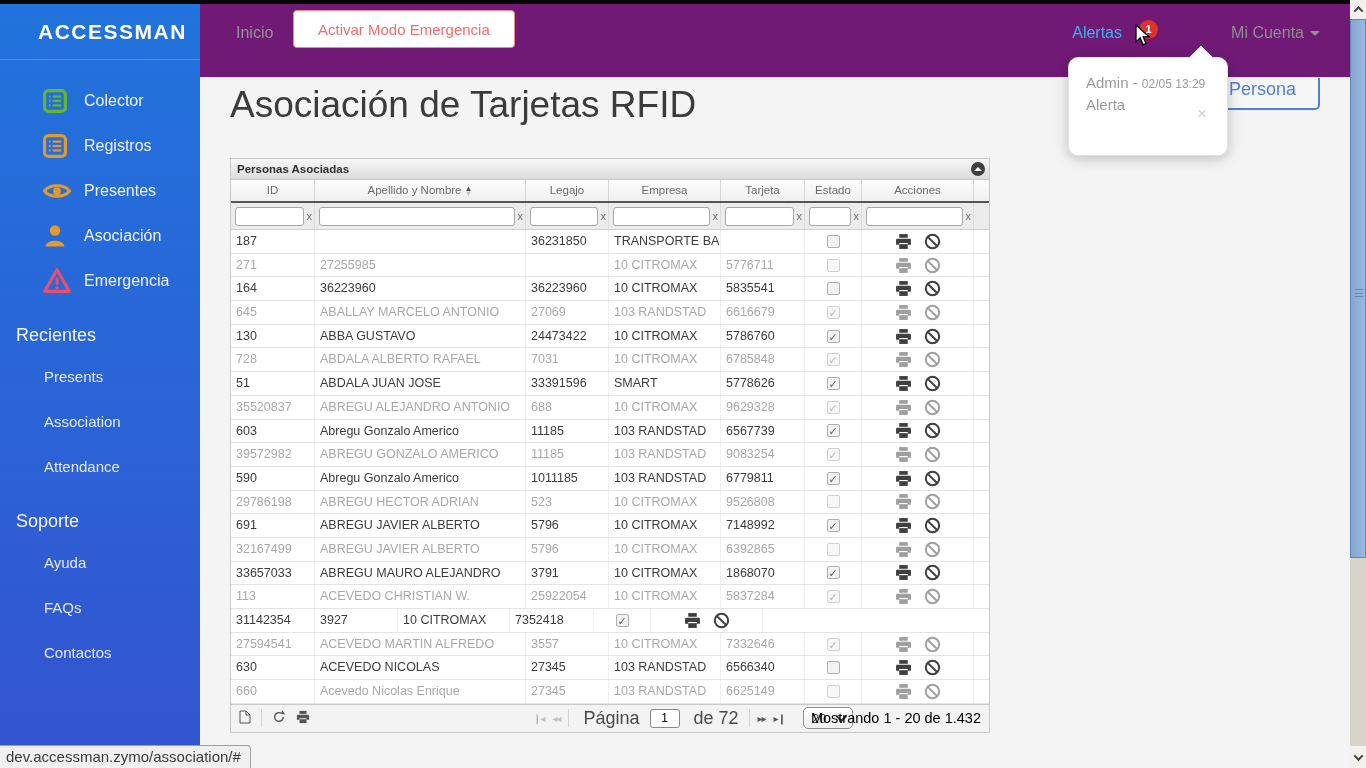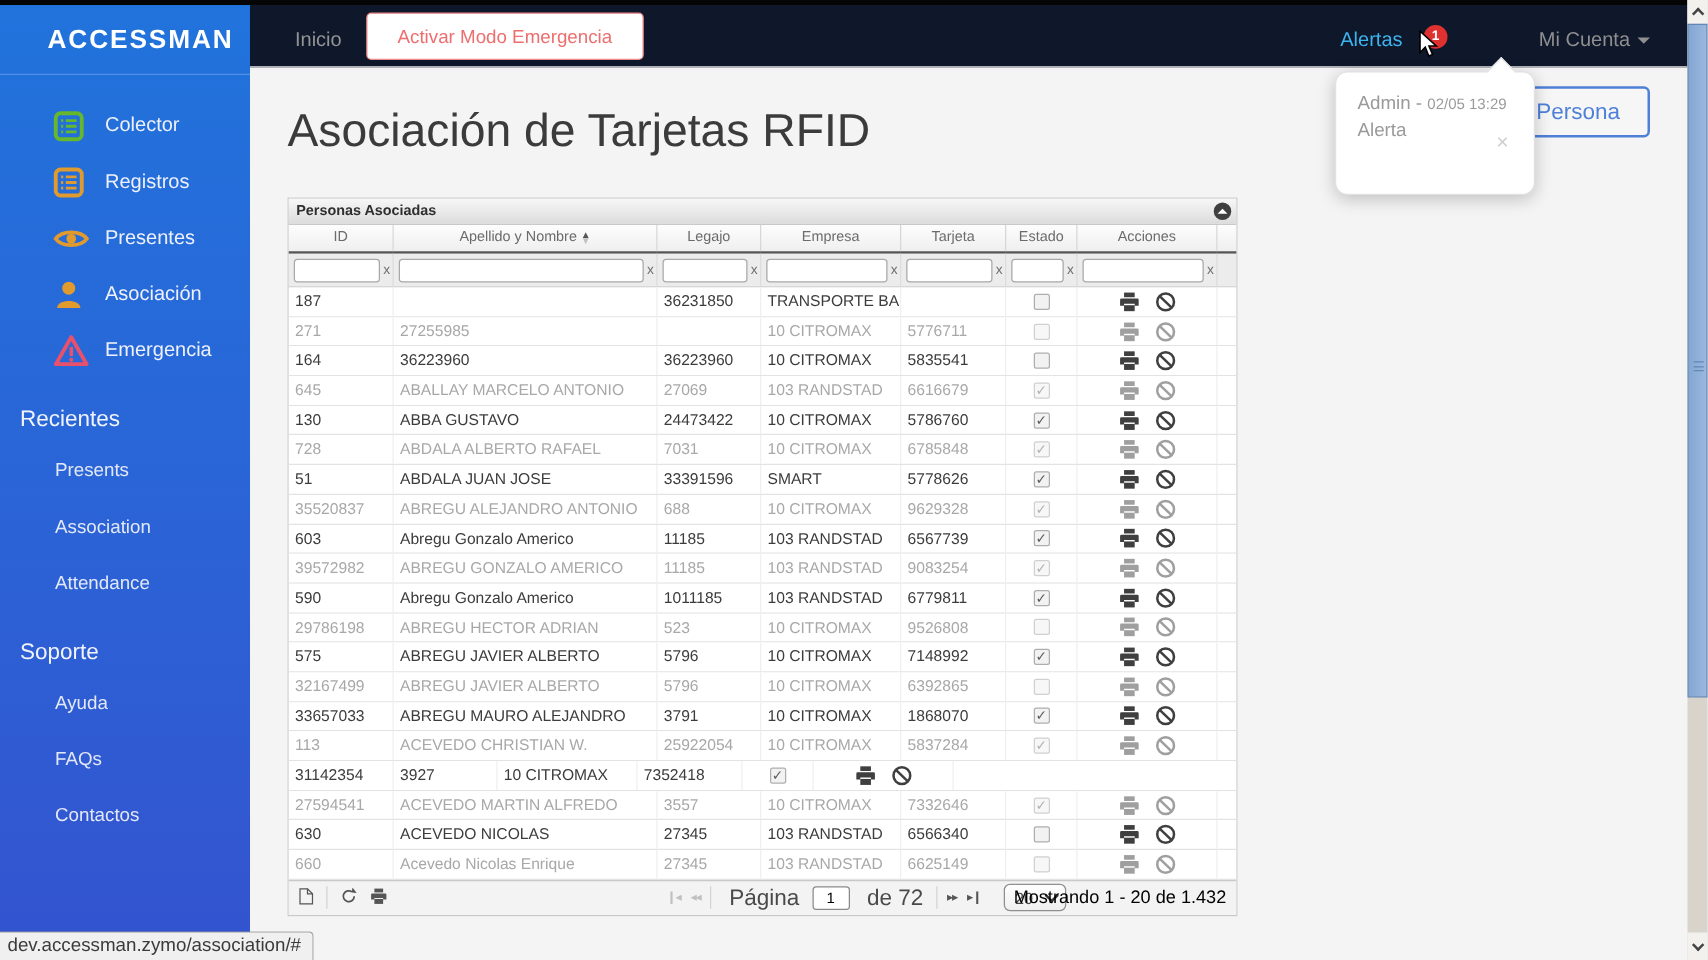--- a/index.html
+++ b/index.html
@@ -14,21 +14,21 @@
   .brand { height:56px; line-height:56px; color:#fff; font-size:21px; font-weight:bold;
            letter-spacing:1.5px; padding-left:38px; border-bottom:1px solid rgba(255,255,255,0.22); }
   .nav { padding-top:18px; }
   .nav-item { display:flex; align-items:center; height:45px; padding-left:42px; cursor:pointer; }
   .nav-item .ico { width:34px; height:30px; display:flex; align-items:center; justify-content:flex-start; }
   .nav-item .lbl { color:#eef1fb; font-size:16px; margin-left:8px; }
   .side-section { color:#f2f4fc; font-size:18px; padding:22px 0 8px 16px; }
   .side-sub { color:#e3e8f8; font-size:15px; padding:14px 0 14px 44px; cursor:pointer; }
 
   
-  .topbar { position:absolute; left:200px; top:4px; width:1150px; height:50px; background:#0f172a;
+  .topbar { position:absolute; left:200px; top:4px; width:1150px; height:74px; background:#701a75;
             border-bottom:1px solid #e3e3e3; z-index:6; }
   .tb-inicio { position:absolute; left:36px; top:20px; font-size:16px; color:#949494; cursor:pointer; }
   .tb-emerg { position:absolute; left:93px; top:6px; height:38px; padding:0 24px; background:#fff;
               border:1px solid #f08a8a; border-radius:4px; color:#ee6e6e; font-size:15px; cursor:pointer; }
   .tb-alerts { position:absolute; right:228px; top:20px; font-size:16px; color:#3cb4ee; cursor:pointer; }
   .tb-badge { position:absolute; right:192px; top:16px; width:19px; height:19px; background:#e03131;
               border-radius:50%; color:#fff; font-size:11px; font-weight:bold; text-align:center;
               line-height:19px; cursor:pointer; }
   .tb-account { position:absolute; right:30px; top:20px; font-size:16px; color:#8f8f8f; cursor:pointer; }
   .tb-account .caret { display:inline-block; margin-left:6px; width:0; height:0;
@@ -596,21 +596,21 @@
                 <svg width="17" height="17" viewBox="0 0 16 16">
                   <circle cx="8" cy="8" r="6.3" fill="none" stroke="currentColor" stroke-width="1.9"></circle>
                   <line x1="3.7" y1="3.9" x2="12.3" y2="12.2" stroke="currentColor" stroke-width="1.9"></line>
                 </svg>
               </span>
             </span>
      </div>
      <div class="cell cgut"></div>
    </div>
         <div class="row">
-     <div class="cell c0">575</div>
+     <div class="cell c0">691</div>
      <div class="cell c1">ABREGU JAVIER ALBERTO</div>
      <div class="cell c2">5796</div>
      <div class="cell c3">10 CITROMAX</div>
      <div class="cell c4">7148992</div>
      <div class="cell c5 center">
             <span class="chk">✓</span>
           </div>
      <div class="cell c6 center">
        <span class="acts">
               <span class="aico">

